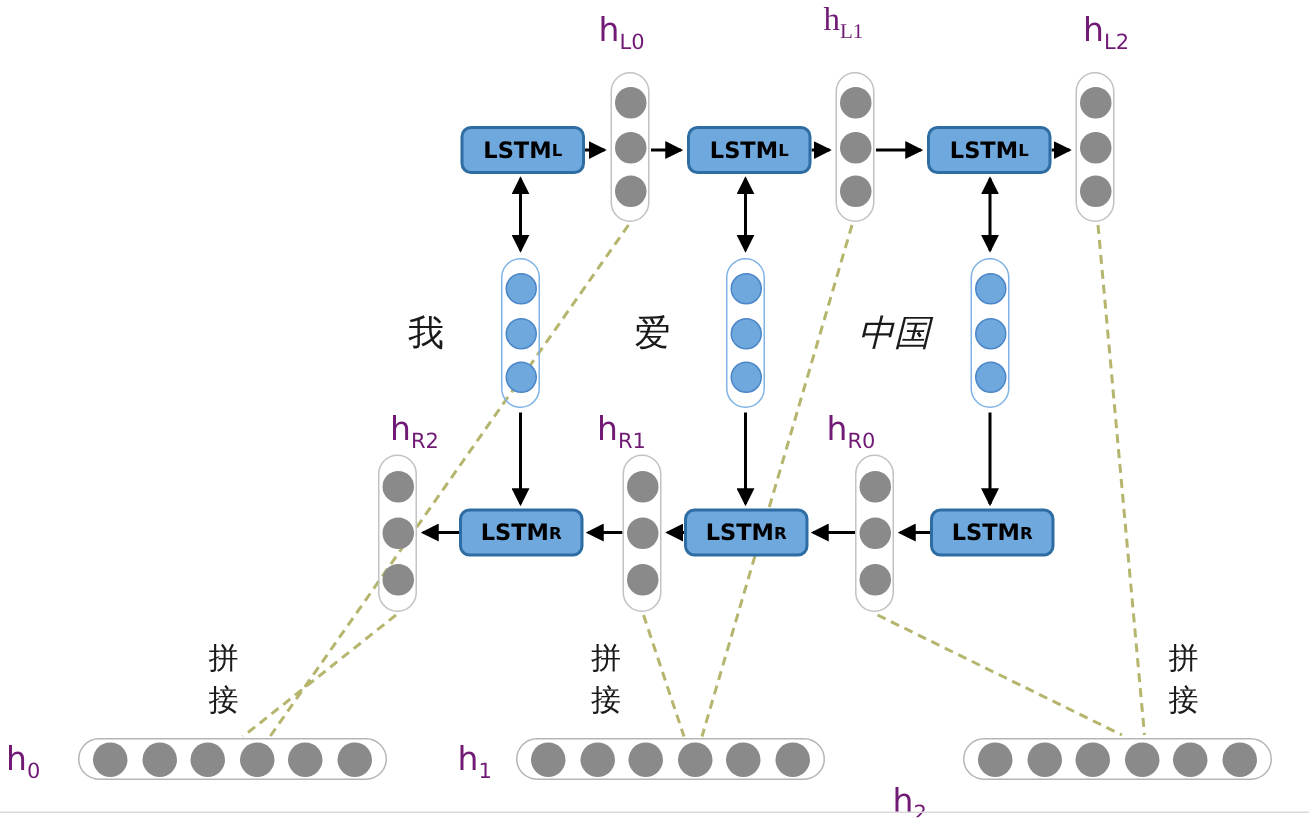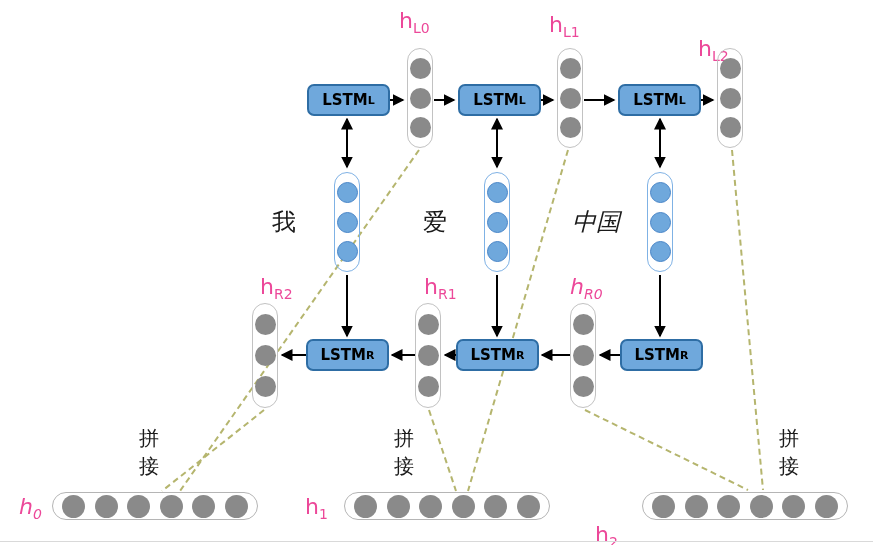--- a/index.html
+++ b/index.html
@@ -3,21 +3,21 @@
 <meta charset="utf-8">
 <style>
   html,body { margin:0; padding:0; background:#ffffff; }
   .canvas {
     position:relative; width:873px; height:545px; background:#ffffff;
     font-family:"DejaVu Sans","Liberation Sans",sans-serif; overflow:hidden;
   }
   .abs { position:absolute; z-index:2; }
   svg.wires { position:absolute; left:0; top:0; z-index:1; }
 
-  .hlabel { font-size:22px; color:#ec4899; white-space:nowrap; }
+  .hlabel { font-size:22px; color:#701a75; white-space:nowrap; }
   .hlabel sub { font-size:14px; }
 
   .vvec {
     width:26px; border:1px solid #c2c2c2; border-radius:13px;
     display:flex; flex-direction:column; align-items:center; justify-content:space-evenly;
     box-sizing:border-box; background:#ffffff00;
   }
   .vvec.blue { border-color:#7fb2e5; }
 
   .dot { width:21px; height:21px; border-radius:50%; background:#8a8a8a; flex:0 0 auto; }
@@ -83,22 +83,22 @@
     <g stroke="#000" stroke-width="2">
       <line x1="620" y1="355" x2="600" y2="355" marker-end="url(#ah)"></line>
       <line x1="570" y1="355" x2="542" y2="355" marker-end="url(#ah)"></line>
       <line x1="456" y1="355" x2="445" y2="355" marker-end="url(#ah)"></line>
       <line x1="415" y1="355" x2="392" y2="355" marker-end="url(#ah)"></line>
       <line x1="306" y1="355" x2="282" y2="355" marker-end="url(#ah)"></line>
     </g>
   </svg>
 
   <div class="abs hlabel" style="left:399px; top:8px;"><span>h</span><sub>L0</sub></div>
-  <div class="abs hlabel" style="left:549px; top:12px;"><span>h</span><sub>L1</sub></div>
-  <div class="abs hlabel" style="left:698px; top:8px;margin-top:28px;"><span>h</span><sub>L2</sub></div>
+  <div class="abs hlabel" style="left:549px; top:0;font-family:Liberation Serif, serif;"><span>h</span><sub>L1</sub></div>
+  <div class="abs hlabel" style="left:722px; top:8px;"><span>h</span><sub>L2</sub></div>
 
   <div class="abs vvec" style="left:407px; top:48px; height:100px;">
     <span class="dot"></span>
       <span class="dot"></span>
       <span class="dot"></span>
   </div>
   <div class="abs vvec" style="left:557px; top:48px; height:100px;">
     <span class="dot"></span>
       <span class="dot"></span>
       <span class="dot"></span>
@@ -136,22 +136,22 @@
     <span class="dot blue"></span>
       <span class="dot blue"></span>
       <span class="dot blue"></span>
   </div>
 
   <div class="abs word" style="left:272px; top:206px;">我</div>
   <div class="abs word" style="left:423px; top:206px;">爱</div>
   <div class="abs word" style="left:572px; top:206px;font-style:italic;">中国</div>
 
   <div class="abs hlabel" style="left:260px; top:274px;"><span>h</span><sub>R2</sub></div>
-  <div class="abs hlabel" style="left:424px; top:274px;"><span>h</span><sub>R1</sub></div>
-  <div class="abs hlabel" style="left:570px; top:274px;font-style:italic;"><span>h</span><sub>R0</sub></div>
+  <div class="abs hlabel" style="left:398px; top:274px;"><span>h</span><sub>R1</sub></div>
+  <div class="abs hlabel" style="left:551px; top:274px;"><span>h</span><sub>R0</sub></div>
 
   <div class="abs vvec" style="left:252px; top:303px; height:105px;">
     <span class="dot"></span>
       <span class="dot"></span>
       <span class="dot"></span>
   </div>
   <div class="abs vvec" style="left:415px; top:303px; height:105px;">
     <span class="dot"></span>
       <span class="dot"></span>
       <span class="dot"></span>
@@ -181,21 +181,21 @@
   </div>
   <div class="abs concat" style="left:394px; top:424px;">
     <span>拼</span>
     <span>接</span>
   </div>
   <div class="abs concat" style="left:779px; top:424px;">
     <span>拼</span>
     <span>接</span>
   </div>
 
-  <div class="abs hlabel" style="left:19px; top:494px;font-style:italic;"><span>h</span><sub>0</sub></div>
+  <div class="abs hlabel" style="left:4px; top:494px;"><span>h</span><sub>0</sub></div>
   <div class="abs hlabel" style="left:305px; top:494px;"><span>h</span><sub>1</sub></div>
   <div class="abs hlabel" style="left:595px; top:494px;margin-top:28px;"><span>h</span><sub>2</sub></div>
 
   <div class="abs hvec" style="left:52px; top:492px;">
     <span class="dot lg"></span>
       <span class="dot lg"></span>
       <span class="dot lg"></span>
       <span class="dot lg"></span>
       <span class="dot lg"></span>
       <span class="dot lg"></span>

